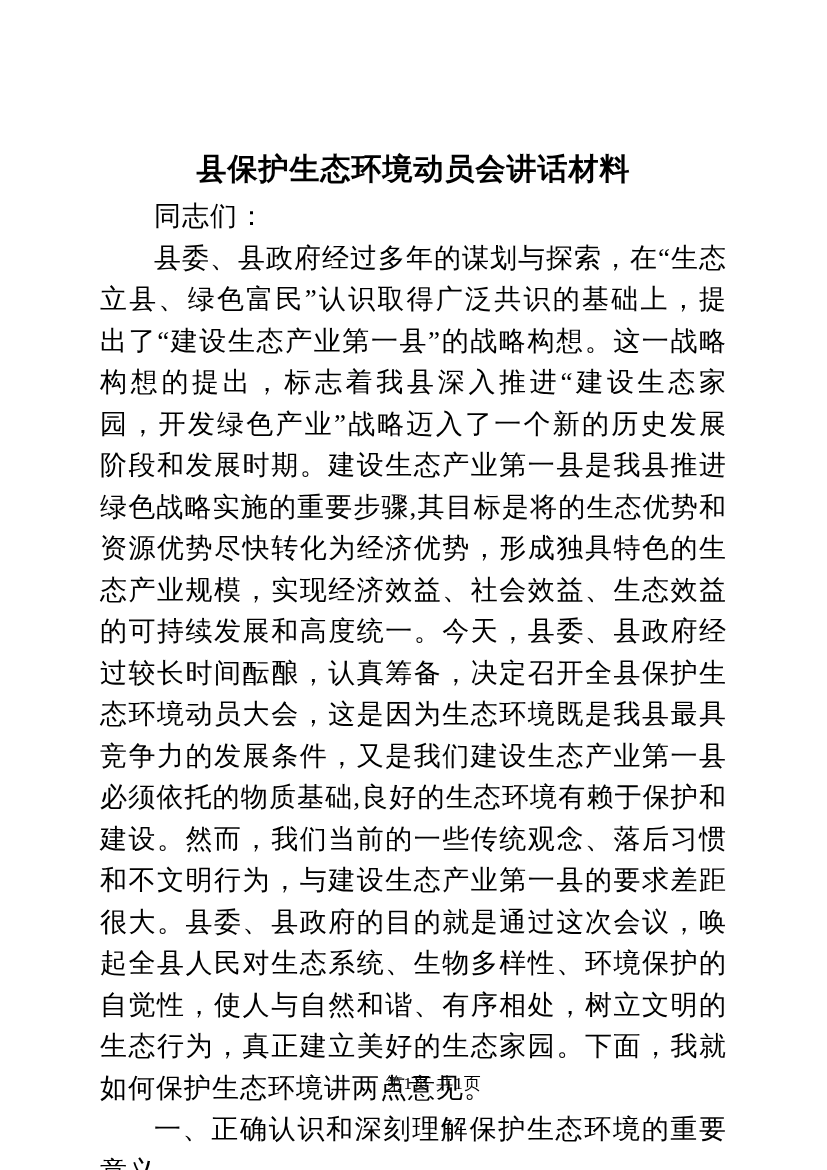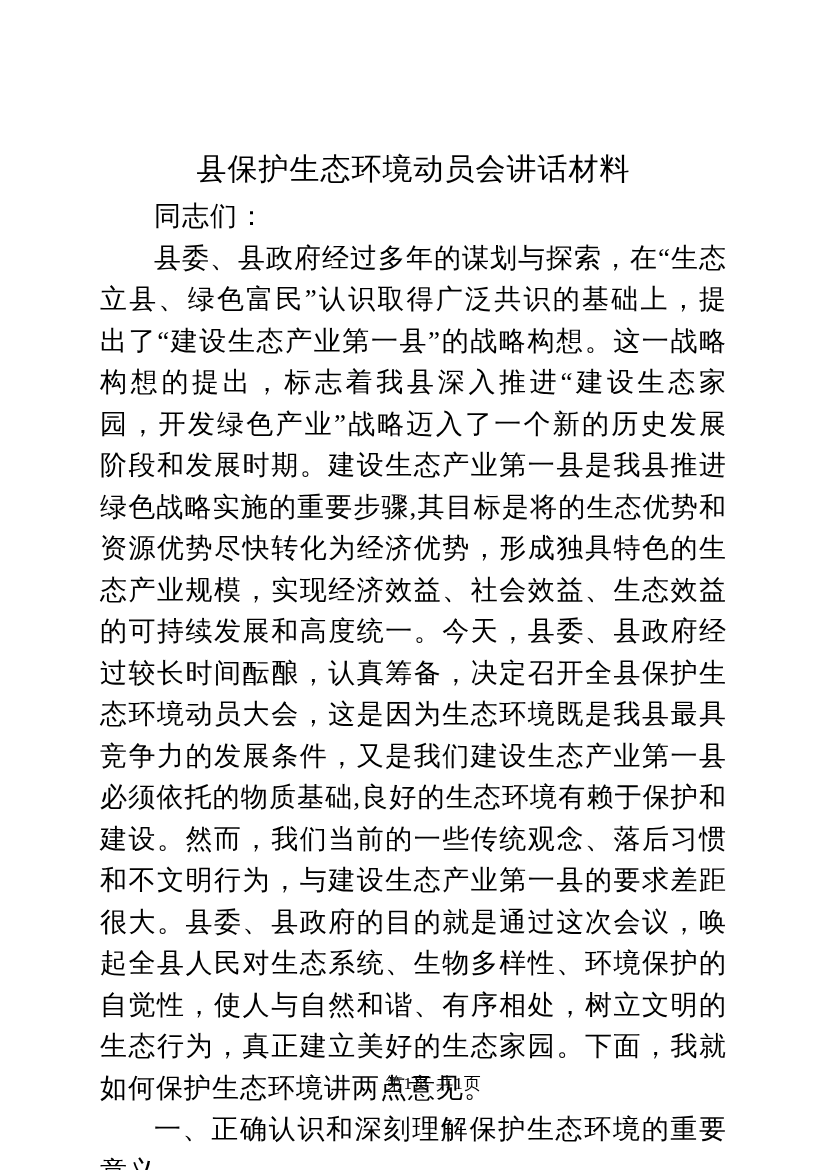--- a/index.html
+++ b/index.html
@@ -23,21 +23,21 @@
     overflow: hidden;
   }
   .doc-title {
     position: absolute;
     top: 146px;
     left: 100px;
     width: 627px;
     margin: 0;
     text-align: center;
     font-size: 30px;
-    font-weight: normal;
+    font-weight: bold;
     letter-spacing: 1px;
     line-height: 46px;
     white-space: nowrap;
   }
   .doc-content {
     position: absolute;
     top: 196px;
     left: 100px;
     width: 627px;
     font-size: 27px;

